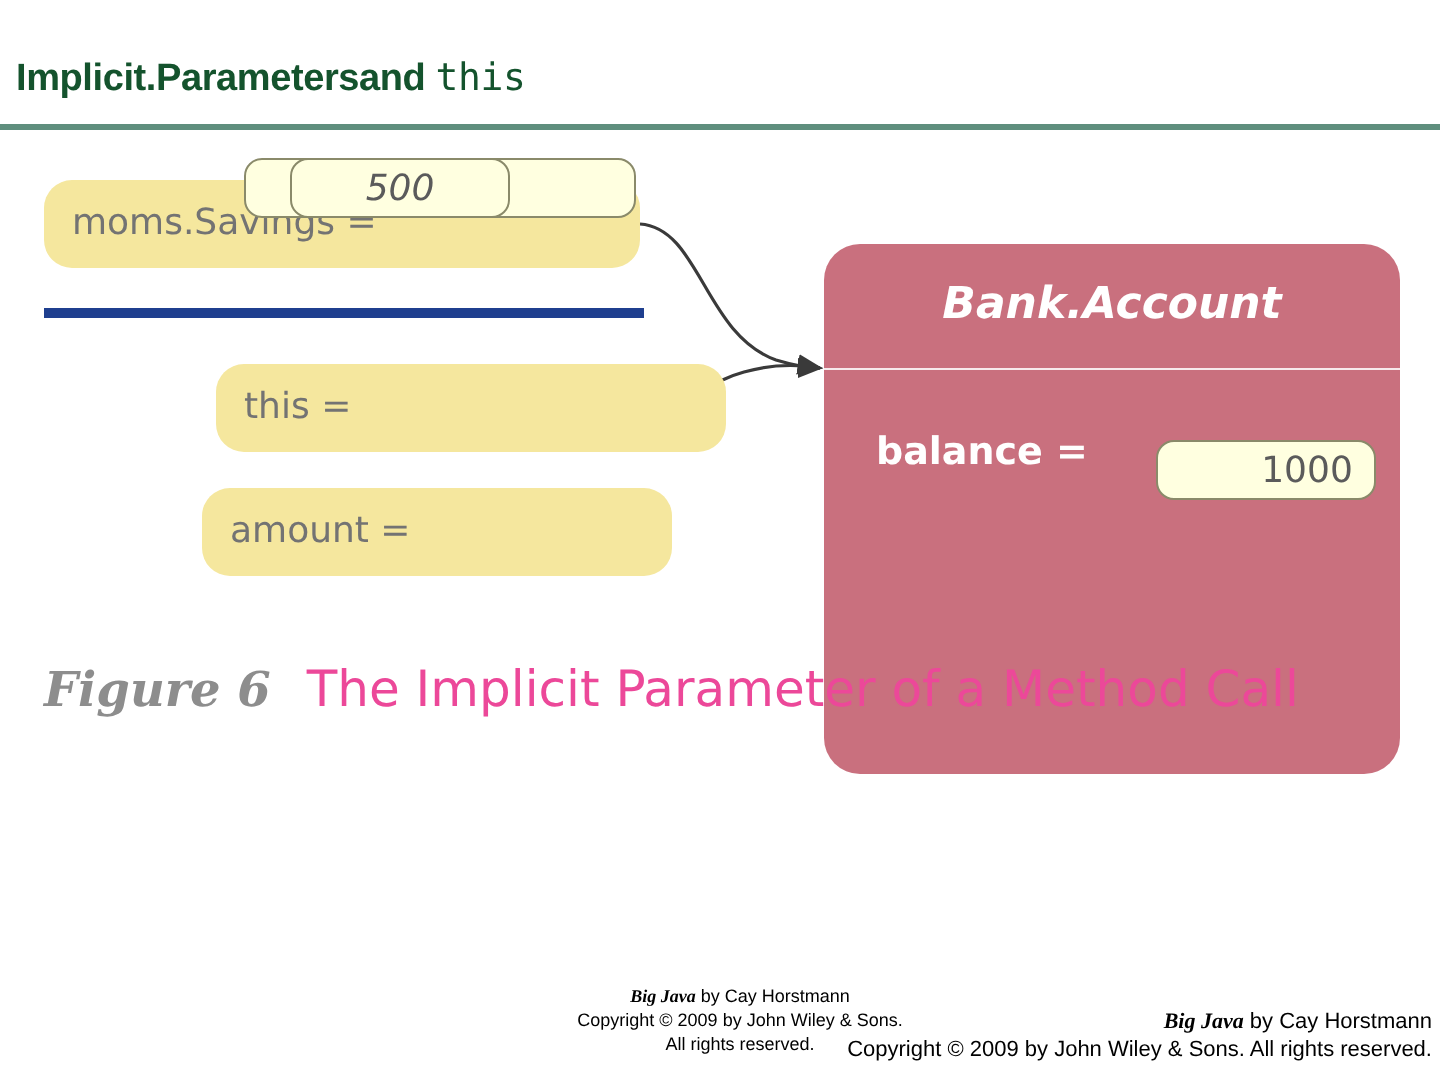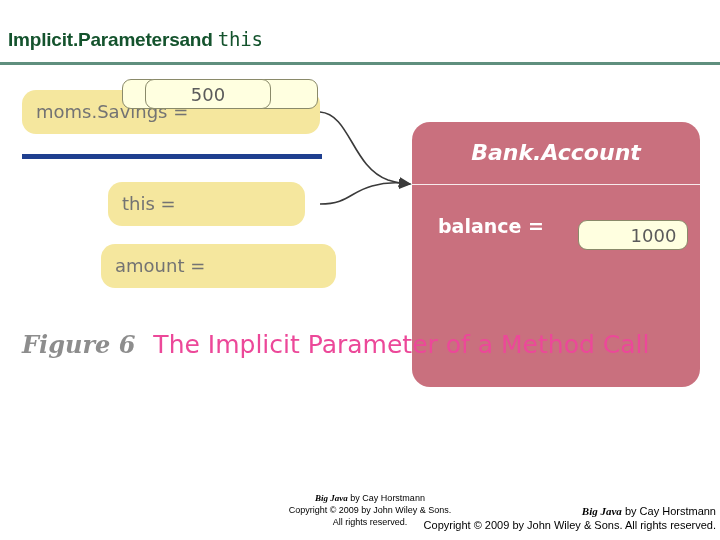--- a/index.html
+++ b/index.html
@@ -83,28 +83,28 @@
     color: #5b5b5b;
     font-size: 18px;
   }
 
   
   #box-moms { left: 22px; top: 18px; width: 298px; height: 44px; }
   #lbl-moms { left: 14px; top: 11px; }
   #vb-moms  { left: 208px; top: 7px; width: 110px; height: 30px; }
 
   
-  #box-this { left: 108px; top: 110px; width: 197px; height: 44px; }
+  #box-this { left: 108px; top: 110px; width: 255px; height: 44px; }
   #lbl-this { left: 14px; top: 11px; }
   #vb-this  { left: 122px; top: 7px; width: 110px; height: 30px; }
 
   
   #box-amount { left: 85px; top: 172px; width: 235px; height: 44px; margin-left: 16px; }
   #lbl-amount { left: 14px; top: 11px; }
-  #vb-amount  { left: 145px; top: 7px; width: 126px; height: 30px; }
+  #vb-amount  { left: 145px; top: 7px; width: 110px; height: 30px; font-style: italic; }
   #vb-amount .val { top: 4px; }
 
   
   .blue-rule {
     position: absolute;
     left: 22px;
     top: 82px;
     width: 300px;
     height: 5px;
     background: #1f3f8f;

